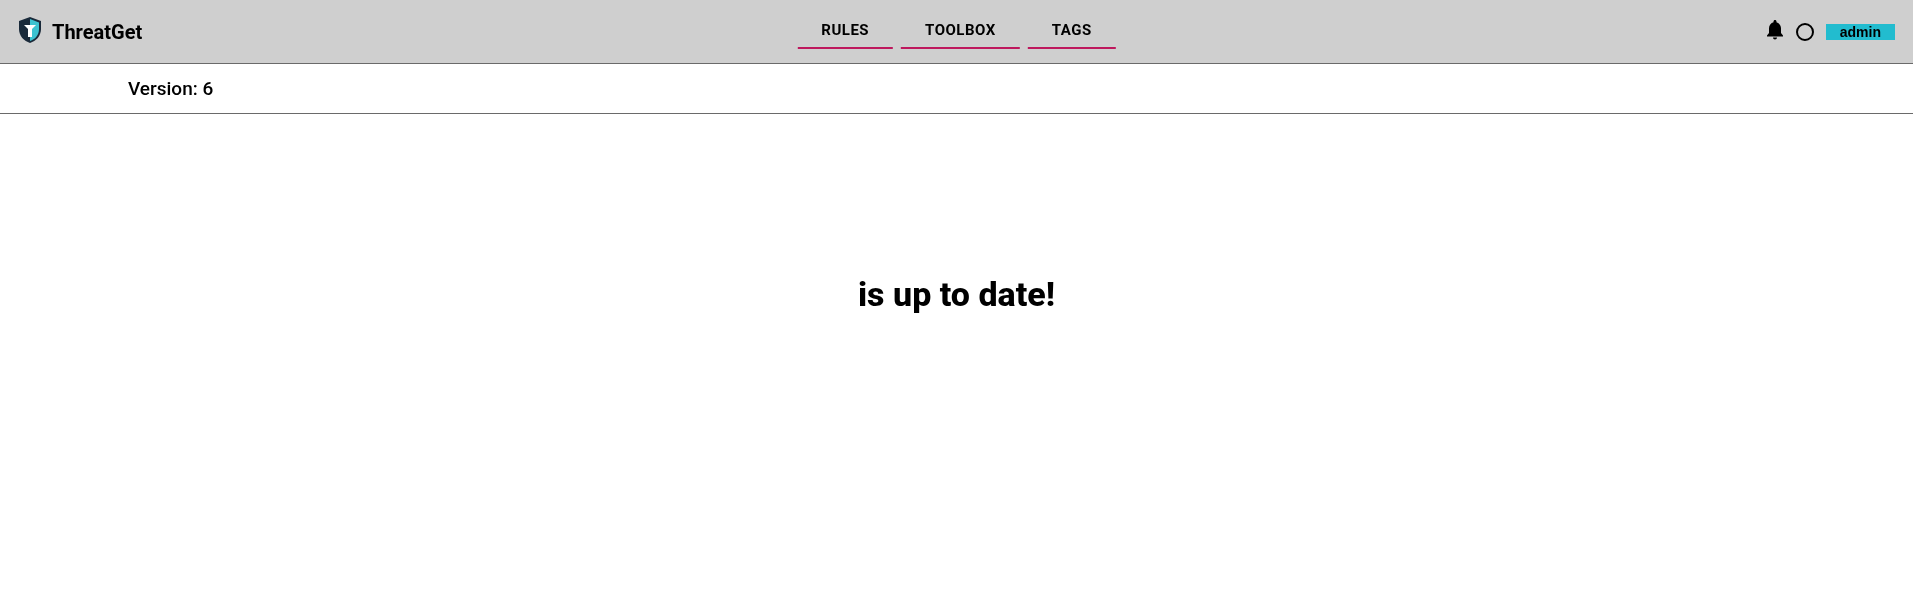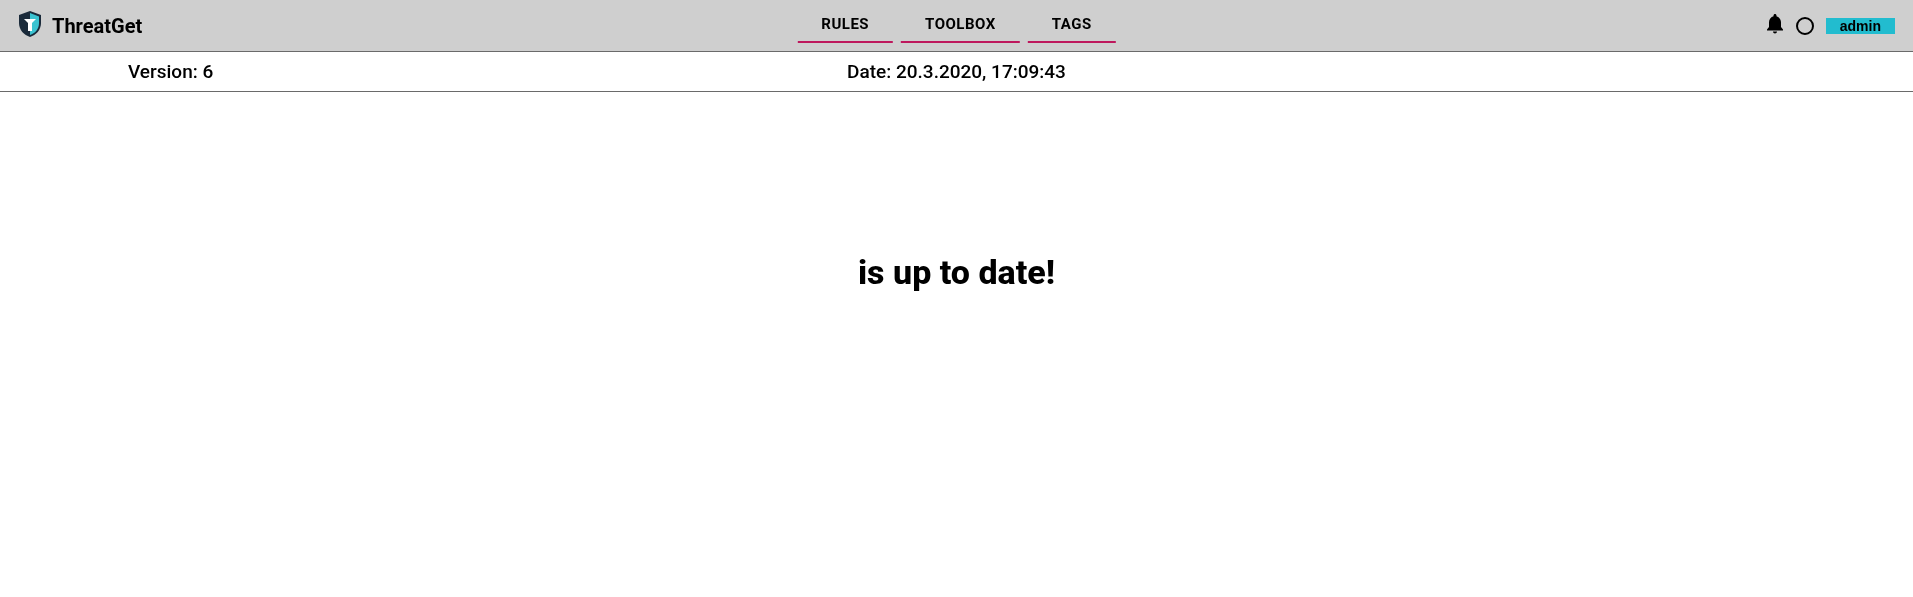--- a/index.html
+++ b/index.html
@@ -9,21 +9,21 @@
     }
     body {
       font-family: -apple-system, BlinkMacSystemFont, "Segoe UI", Roboto, Helvetica, Arial, sans-serif;
       width: 1913px;
       height: 597px;
       background: #ffffff;
       color: #000000;
     }
     .header {
       background: #cfcfcf;
-      height: 52px;
+      height: 64px;
       display: flex;
       align-items: center;
       padding: 0 18px;
       border-bottom: 1px solid #6a6a6a;
     }
     .logo-wrap {
       display: flex;
       align-items: center;
       gap: 10px;
     }
@@ -76,21 +76,21 @@
       color: #000;
       font-weight: 700;
       font-size: 14px;
       border: none;
       padding: 0 14px;
       cursor: pointer;
     }
     .info-bar {
       display: flex;
       align-items: center;
-      height: 40px;
+      height: 50px;
       border-bottom: 1px solid #6a6a6a;
       padding: 0 18px;
       text-align: right;
     }
     .version-text {
       font-size: 19px;
       font-weight: 500;
       color: #000;
       margin-left: 110px;
     }
@@ -145,18 +145,17 @@
         <path d="M9 0 C9.8 0 10.5 0.7 10.5 1.5 L10.5 2.3 C13.1 3 15 5.4 15 8.2 L15 13 L17 15.5 L17 16.5 L1 16.5 L1 15.5 L3 13 L3 8.2 C3 5.4 4.9 3 7.5 2.3 L7.5 1.5 C7.5 0.7 8.2 0 9 0 Z M7 17.5 L11 17.5 C11 18.6 10.1 19.5 9 19.5 C7.9 19.5 7 18.6 7 17.5 Z" fill="#000"></path>
       </svg>
     </span>
     <span class="circle-icon"></span>
     <button class="user-btn">admin</button>
   </div>
 </div>
 
 <div class="info-bar">
   <span class="version-text">Version: 6</span>
-  <span class="date-text">Date: 20.3.2020, 17:09:43</span>
 </div>
 
 <div class="main-content">
   <div class="status-message">is up to date!</div>
 </div>
 
 </body></html>

